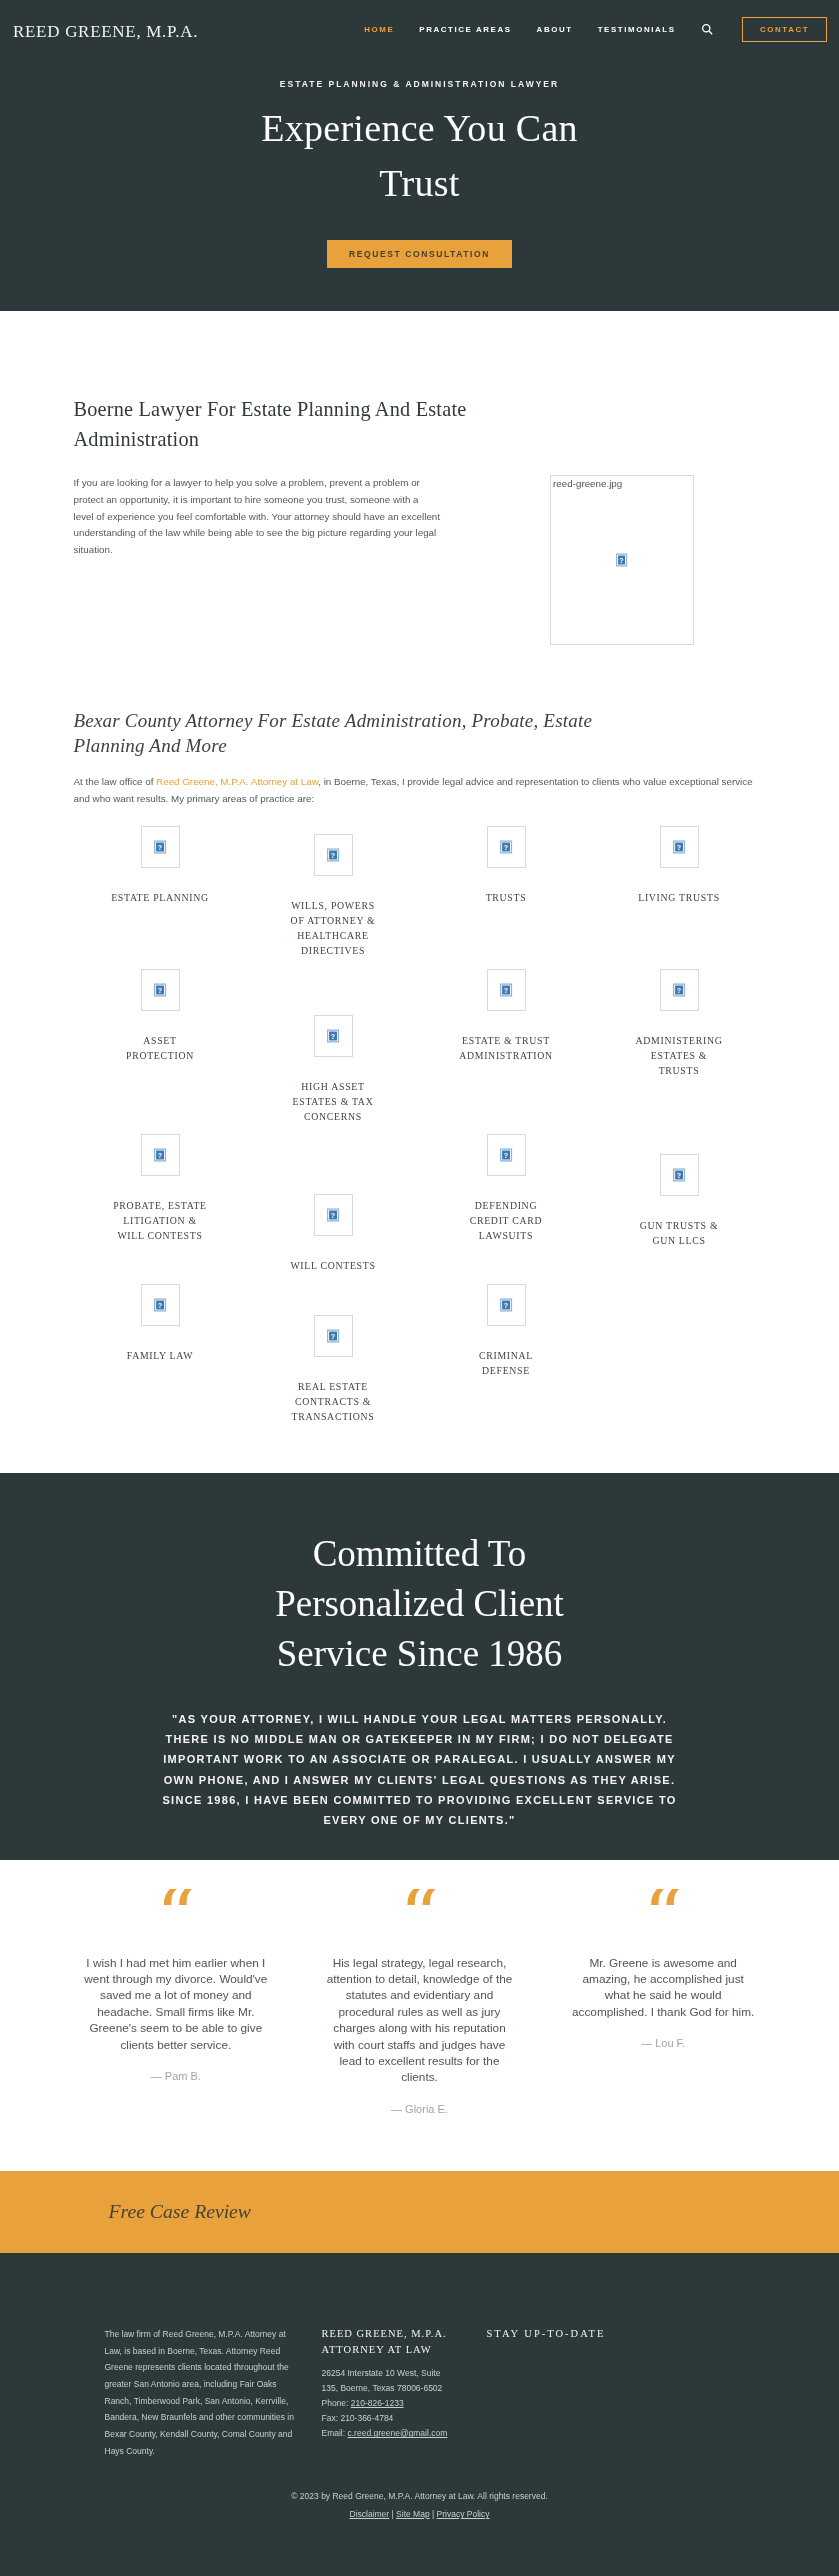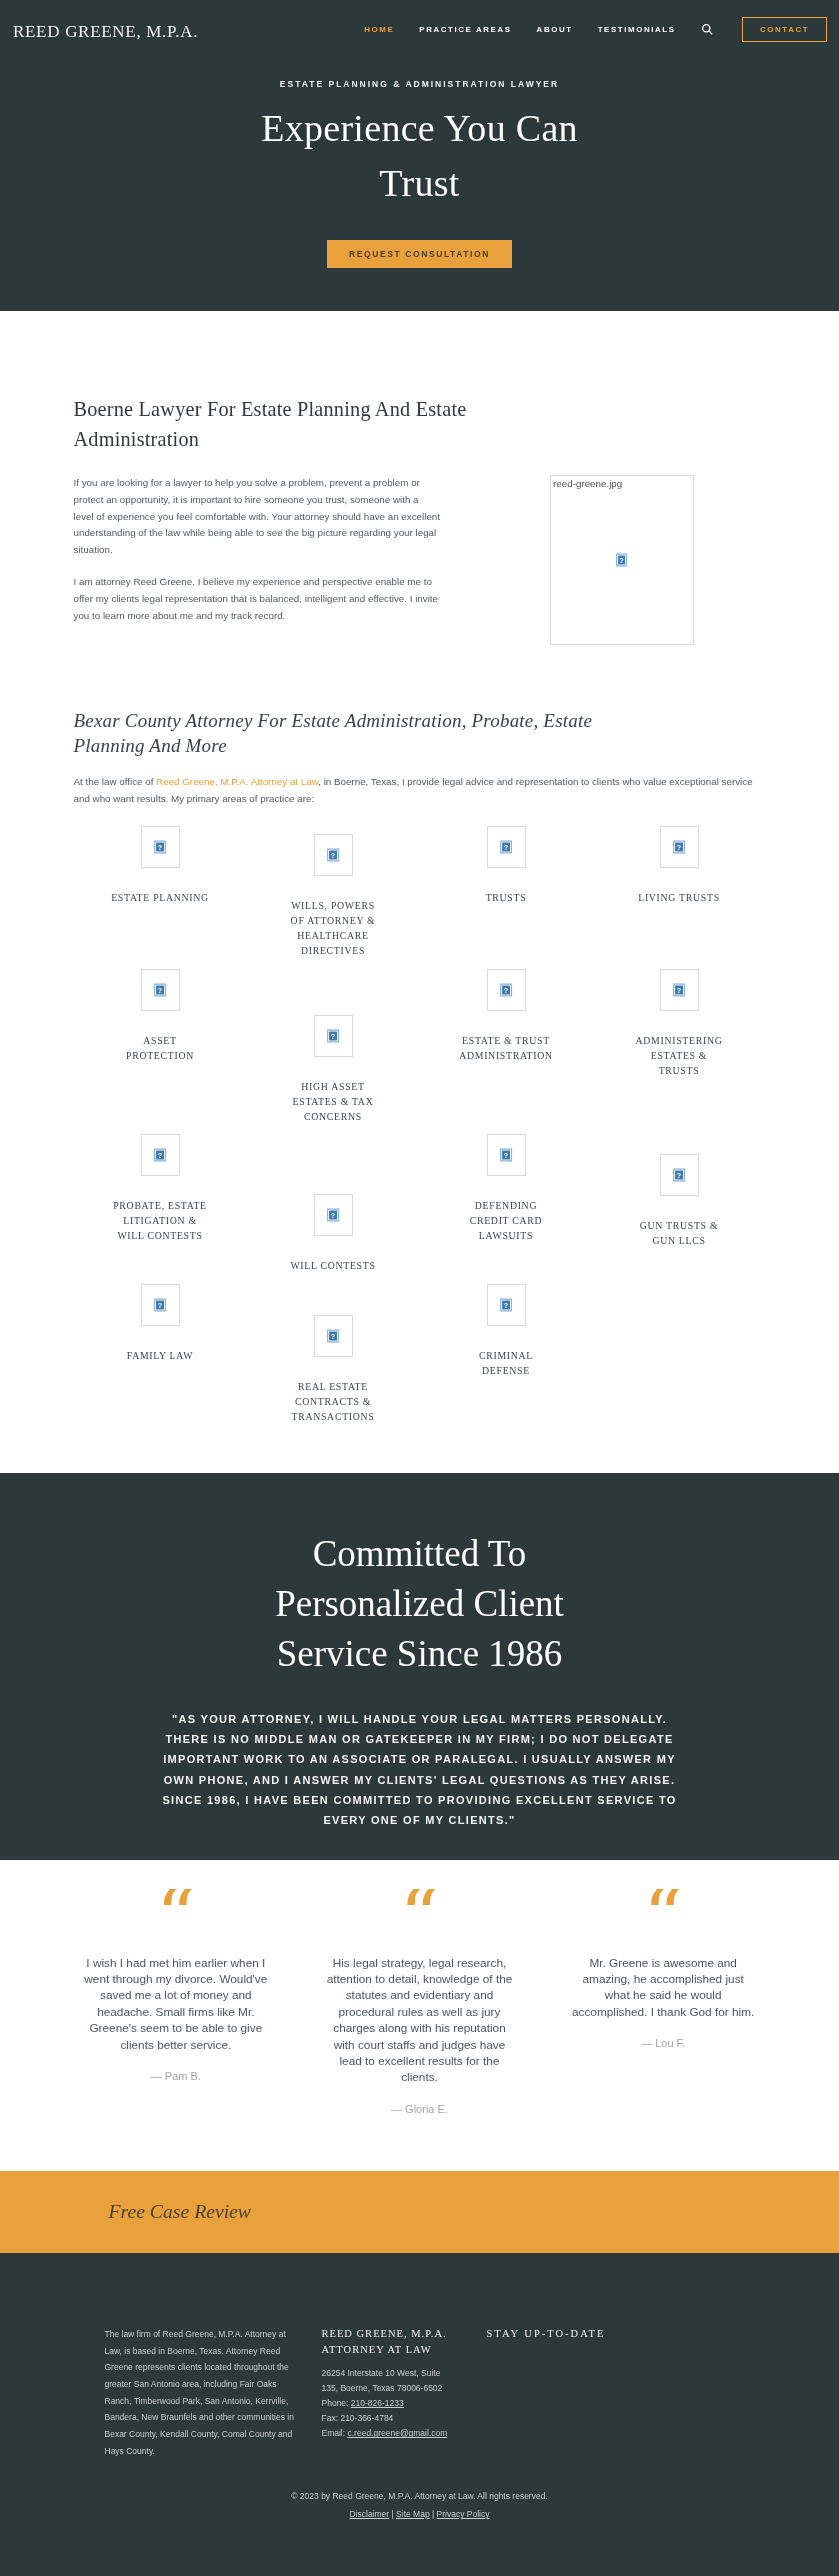--- a/index.html
+++ b/index.html
@@ -180,21 +180,20 @@
   <div>
     <button class="hero-cta">REQUEST CONSULTATION</button>
   </div>
 </section>
 
 <section class="intro container">
   <h2 class="serif">Boerne Lawyer For Estate Planning And Estate Administration</h2>
   <div class="intro-cols">
     <div class="intro-text">
       <p>If you are looking for a lawyer to help you solve a problem, prevent a problem or protect an opportunity, it is important to hire someone you trust, someone with a level of experience you feel comfortable with. Your attorney should have an excellent understanding of the law while being able to see the big picture regarding your legal situation.</p>
-      <p>I am attorney Reed Greene. I believe my experience and perspective enable me to offer my clients legal representation that is balanced, intelligent and effective. I invite you to learn more about me and my track record.</p>
     </div>
     <div class="broken-img attorney-img">
       <span class="broken-alt">reed-greene.jpg</span>
       <span class="qmark">?</span>
     </div>
   </div>
 
   <div class="bexar">
     <h3 class="serif">Bexar County Attorney For Estate Administration, Probate, Estate Planning And More</h3>
     <p class="bexar-lead">

